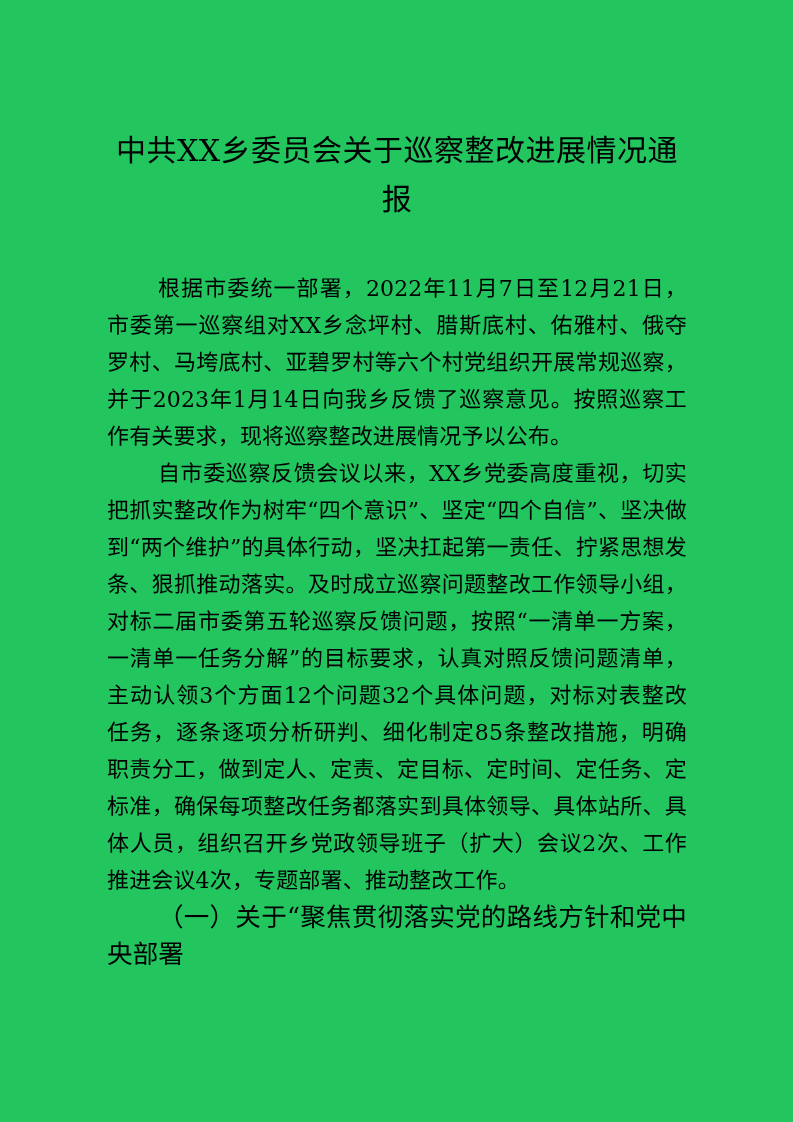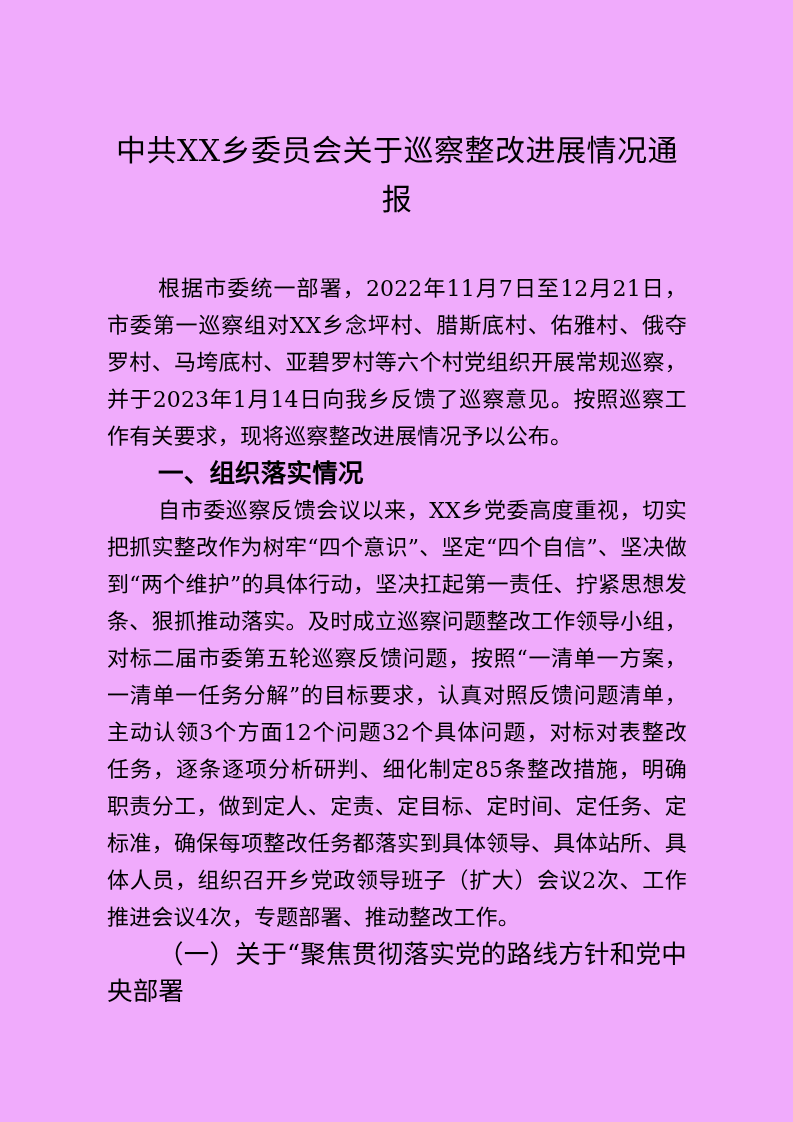--- a/index.html
+++ b/index.html
@@ -6,21 +6,21 @@
   html, body {
     margin: 0;
     padding: 0;
     background: #ffffff;
   }
 
   .page {
     position: relative;
     width: 793px;
     height: 1122px;
-    background: #f0abfc;
+    background: #22c55e;
     margin: 0 auto;
     overflow: hidden;
     box-sizing: border-box;
     font-family: "DejaVu Serif", "Liberation Serif", serif;
     color: #000000;
     -webkit-font-smoothing: antialiased;
   }
 
   
   .content {
@@ -94,21 +94,20 @@
 <body>
 
 <div class="page">
 
   <div class="content">
 
     <h1 class="doc-title">中共XX乡委员会关于巡察整改进展情况通报</h1>
 
     <p class="para first-body">根据市委统一部署，2022年11月7日至12月21日，市委第一巡察组对XX乡念坪村、腊斯底村、佑雅村、俄夺罗村、马垮底村、亚碧罗村等六个村党组织开展常规巡察，并于2023年1月14日向我乡反馈了巡察意见。按照巡察工作有关要求，现将巡察整改进展情况予以公布。</p>
 
-    <h2 class="h1-section">一、组织落实情况</h2>
 
     <p class="para">自市委巡察反馈会议以来，XX乡党委高度重视，切实把抓实整改作为树牢“四个意识”、坚定“四个自信”、坚决做到“两个维护”的具体行动，坚决扛起第一责任、拧紧思想发条、狠抓推动落实。及时成立巡察问题整改工作领导小组，对标二届市委第五轮巡察反馈问题，按照“一清单一方案，一清单一任务分解”的目标要求，认真对照反馈问题清单，主动认领3个方面12个问题32个具体问题，对标对表整改任务，逐条逐项分析研判、细化制定85条整改措施，明确职责分工，做到定人、定责、定目标、定时间、定任务、定标准，确保每项整改任务都落实到具体领导、具体站所、具体人员，组织召开乡党政领导班子（扩大）会议2次、工作推进会议4次，专题部署、推动整改工作。</p>
 
 
     <p class="h2-section">（一）关于“聚焦贯彻落实党的路线方针和党中央部署</p>
 
   </div>
 
 </div>
 

